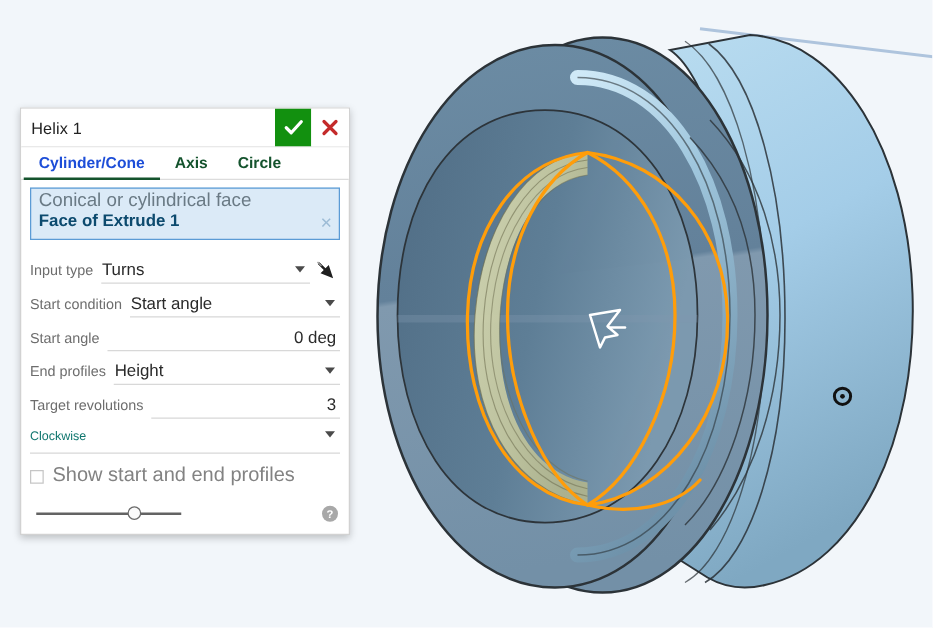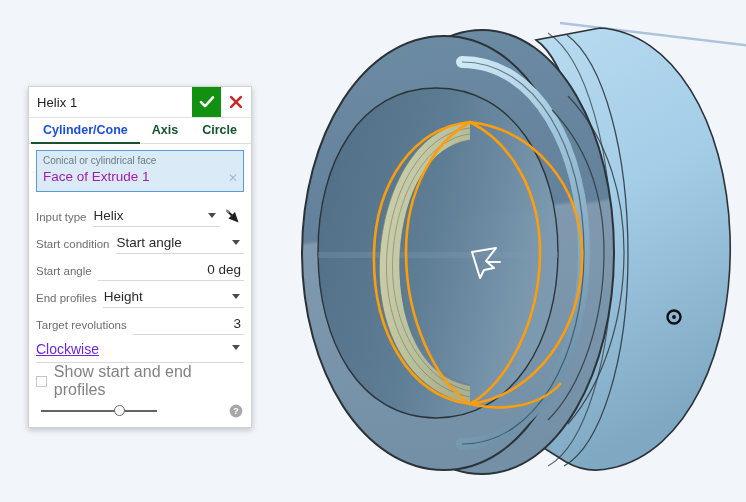--- a/index.html
+++ b/index.html
@@ -29,23 +29,23 @@
     left: 0; top: 0;
     width: 746px;
     height: 502px;
     background: #f2f6fa;
   }
   #viewport svg { display: block; }
 
   
   #helix-dialog {
     position: absolute;
-    left: 28px;
+    left: 16px;
     top: 86px;
-    width: 224px;
+    width: 264px;
     background: #ffffff;
     border: 1px solid #d2d2d2;
     box-shadow: 0 2px 6px rgba(0,0,0,0.22);
     font-size: 12px;
     color: #333;
     box-sizing: border-box;
   }
 
   .dlg-titlebar {
     display: flex;
@@ -115,29 +115,30 @@
 
   .sel-box {
     border: 1px solid #5b9bd5;
     background: #dbeaf7;
     padding: 4px 6px 5px 6px;
     position: relative;
     margin-bottom: 9px;
     cursor: pointer;
   }
   .sel-label {
-    font-size: 10px;
+    font-size: 15px;
     color: #6a7a85;
     line-height: 12px;
   }
   .sel-value {
     font-size: 13.5px;
-    color: #a21caf;
+    color: #0c4a6e;
     line-height: 19px;
     padding-right: 14px;
+    font-weight: bold;
   }
   .sel-clear {
     position: absolute;
     right: 5px;
     bottom: 7px;
     color: #9dbcd6;
     font-size: 12px;
     line-height: 12px;
     cursor: pointer;
     user-select: none;
@@ -198,23 +199,22 @@
   .dir-row {
     height: 26px;
     display: flex;
     align-items: center;
     position: relative;
     border-bottom: 1px solid #d8d8d8;
     margin-bottom: 7px;
     cursor: pointer;
   }
   .dir-row .val {
-    font-size: 14px;
-    color: #6d28d9;
-    text-decoration: underline;
+    font-size: 10px;
+    color: #0f766e;
   }
 
   .check-row {
     display: flex;
     align-items: center;
     height: 22px;
     margin-bottom: 6px;
     cursor: pointer;
   }
   .checkbox {
@@ -436,21 +436,21 @@
 
       <div class="sel-box">
         <div class="sel-label">Conical or cylindrical face</div>
         <div class="sel-value">Face of Extrude 1</div>
         <div class="sel-clear">✕</div>
       </div>
 
       <div class="field-row">
         <div class="field-label">Input type</div>
         <div class="field-control">
-          <span class="val">Helix</span>
+          <span class="val">Turns</span>
           <span class="caret"></span>
         </div>
         <div class="flip-icon">
           <svg width="18" height="18" viewBox="0 0 18 18">
             <path d="M15.5 15.5 L5.4 11.6 L8.0 9.0 L3.2 4.2 L4.6 2.8 L9.4 7.6 L12.0 5.0 Z" fill="#1f1f1f"></path>
             <path d="M3.0 2.6 L6.2 5.8" stroke="#9a9a9a" stroke-width="1.1"></path>
           </svg>
         </div>
       </div>
 

